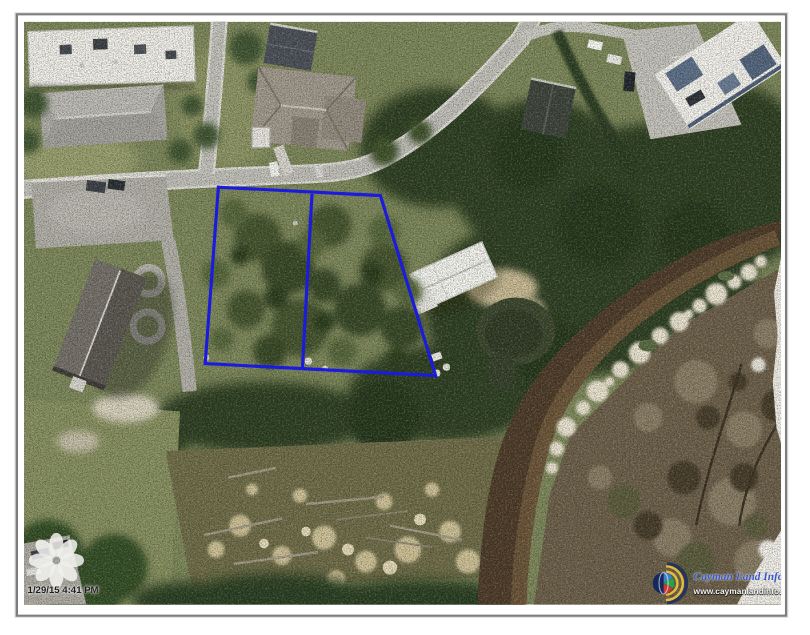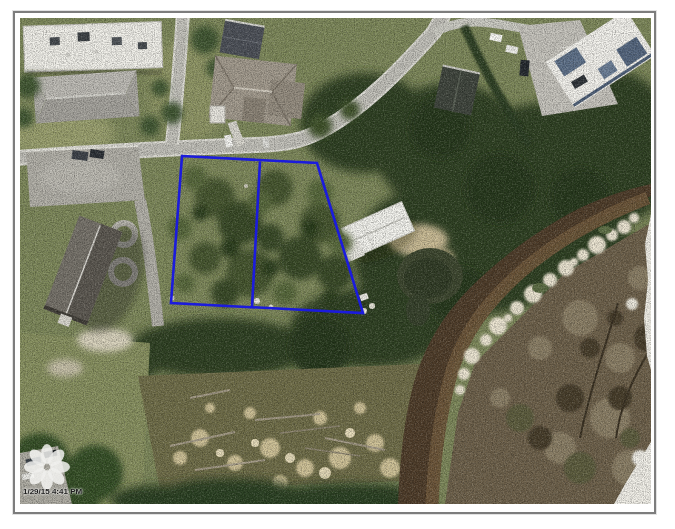--- a/index.html
+++ b/index.html
@@ -376,17 +376,38 @@
               <ellipse cx="0" cy="-13" rx="6" ry="10" transform="rotate(135)"></ellipse>
               <ellipse cx="0" cy="-13" rx="6" ry="10" transform="rotate(180)"></ellipse>
               <ellipse cx="0" cy="-13" rx="6" ry="10" transform="rotate(225)"></ellipse>
               <ellipse cx="0" cy="-13" rx="6" ry="10" transform="rotate(270)"></ellipse>
               <ellipse cx="0" cy="-13" rx="6" ry="10" transform="rotate(315)"></ellipse>
             </g>
           </svg>
         </div>
         <div class="wm-stamp">1/29/15 4:41 PM</div>
 
+        <div class="wm-provider">
+          <div class="wm-globe">
+            <svg viewBox="0 0 40 36" width="40" height="36">
+              <g fill="none" stroke="#1c2d60" stroke-width="3" opacity=".85">
+                <path d="M 16,2 A 16,16 0 0 1 16,34"></path>
+              </g>
+              <g fill="none" stroke="#e3bd3a" stroke-width="2">
+                <path d="M 15,4 A 14,14 0 0 1 15,32"></path>
+                <path d="M 15,8.5 A 9.5,9.5 0 0 1 15,27.5"></path>
+                <path d="M 15,13 A 5,5 0 0 1 15,23"></path>
+              </g>
+              <circle cx="13" cy="18" r="9" fill="#16275c"></circle>
+              <path d="M 13,18 L 13,9 A 9,9 0 0 1 20.8,13.5 Z" fill="#3b82c4"></path>
+              <path d="M 13,18 L 20.8,13.5 A 9,9 0 0 1 20.8,22.5 Z" fill="#2f9e44"></path>
+              <path d="M 13,18 L 20.8,22.5 A 9,9 0 0 1 13,27 Z" fill="#c23a32"></path>
+              <ellipse cx="13" cy="18" rx="3.8" ry="9" fill="none" stroke="rgba(255,255,255,.55)" stroke-width="1"></ellipse>
+            </svg>
+          </div>
+          <div class="wm-provider-name">Cayman Land Info</div>
+          <div class="wm-provider-url">www.caymanlandinfo.ky</div>
+        </div>
 
       </div>
     </div>
   </div>
 </div>
 
 </body></html>

